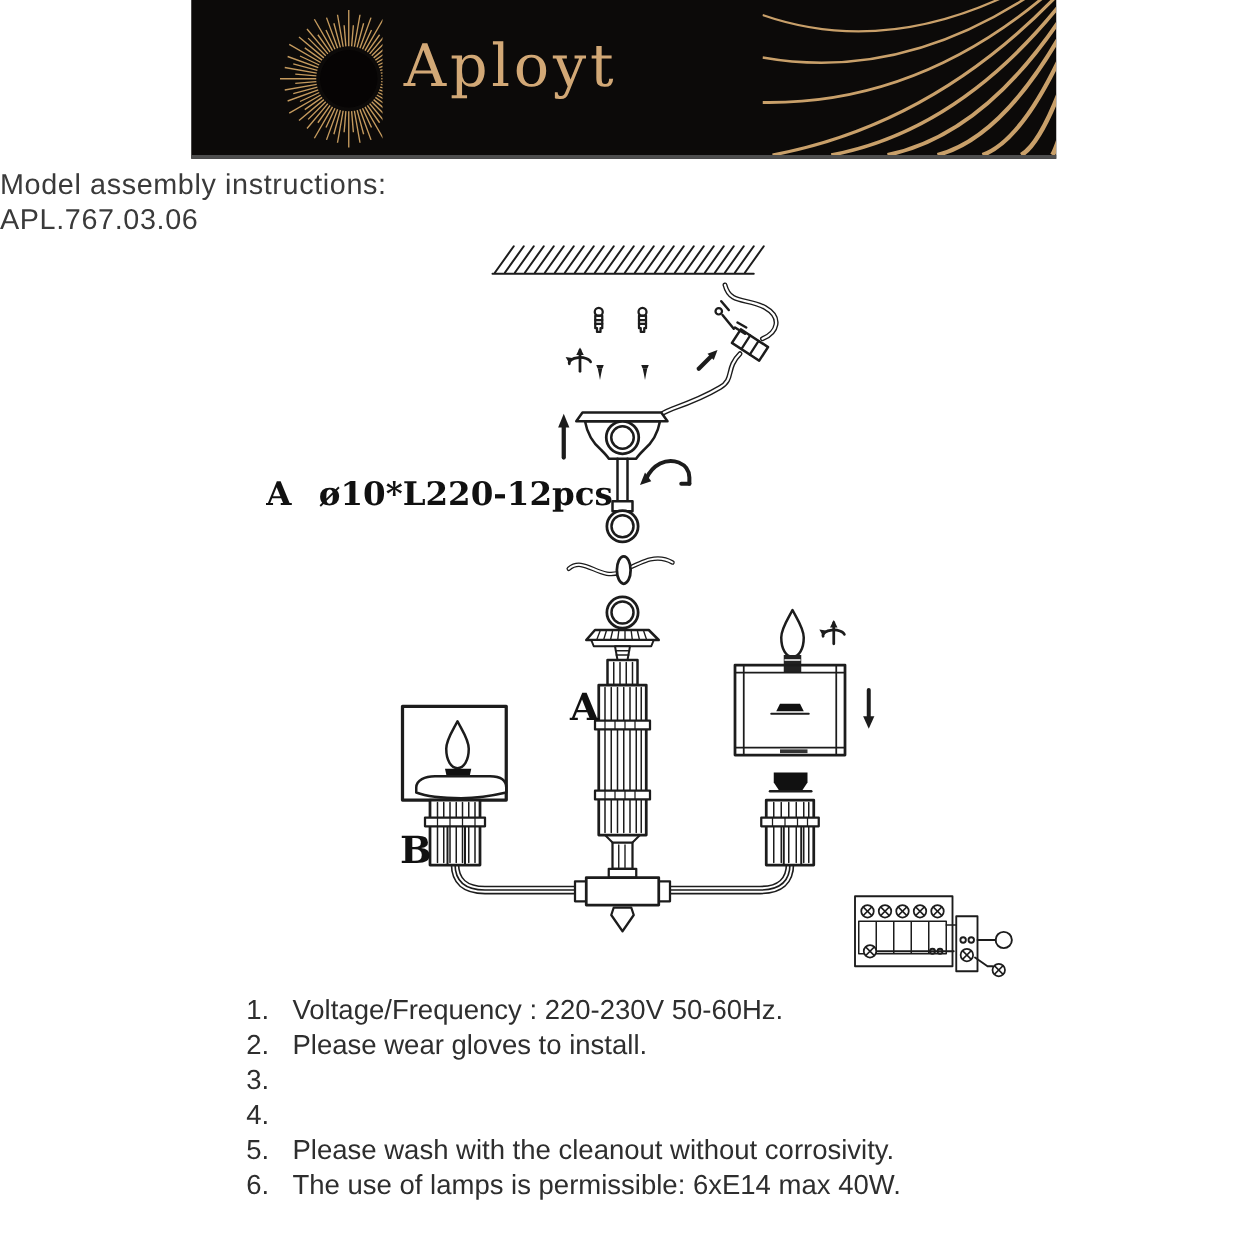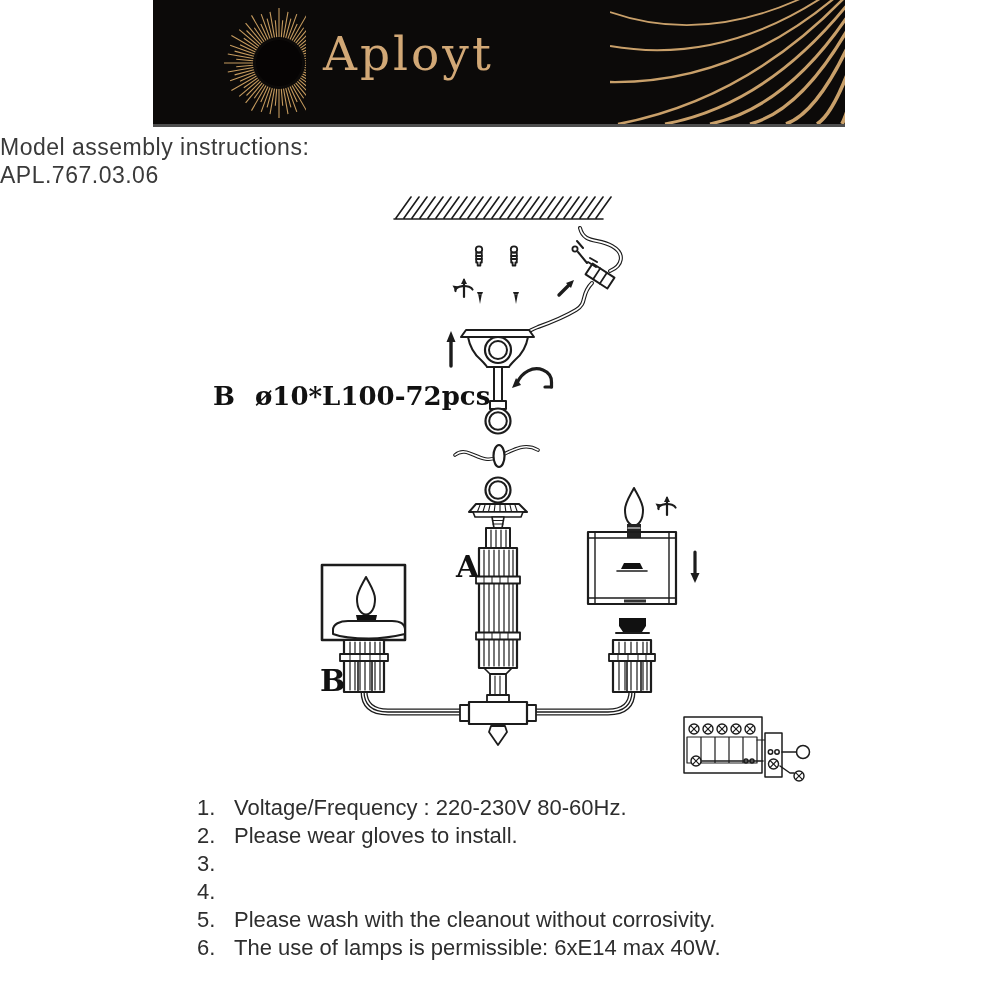--- a/index.html
+++ b/index.html
@@ -246,31 +246,31 @@
       <use href="#screwx-sym" x="773.5" y="764"></use>
       <line x1="782" y1="752" x2="796.5" y2="752"></line>
       <circle cx="803" cy="752" r="6.5"></circle>
       <path d="M780,766 L790,773 L794,773"></path>
       <use href="#screwx-sym" x="799" y="776"></use>
     </g>
   </svg>
 
   <div class="parts-legend">
     <div class="part-row">
-      <span class="plabel">B</span><span>ø10*L100-72pcs</span>
+      <span class="plabel">A</span><span>ø10*L220-12pcs</span>
     </div>
   </div>
 
   <div class="dlabel" style="left:456px;top:549px;">A</div>
   <div class="dlabel" style="left:320px;top:663px;">B</div>
 
   <div class="instructions">
     <div class="instr-row">
       <span class="num">1.</span>
-      <span class="txt">Voltage/Frequency : 220-230V 80-60Hz.</span>
+      <span class="txt">Voltage/Frequency : 220-230V 50-60Hz.</span>
     </div>
     <div class="instr-row">
       <span class="num">2.</span>
       <span class="txt">Please wear gloves to install.</span>
     </div>
     <div class="instr-row">
       <span class="num">3.</span>
     </div>
     <div class="instr-row">
       <span class="num">4.</span>

